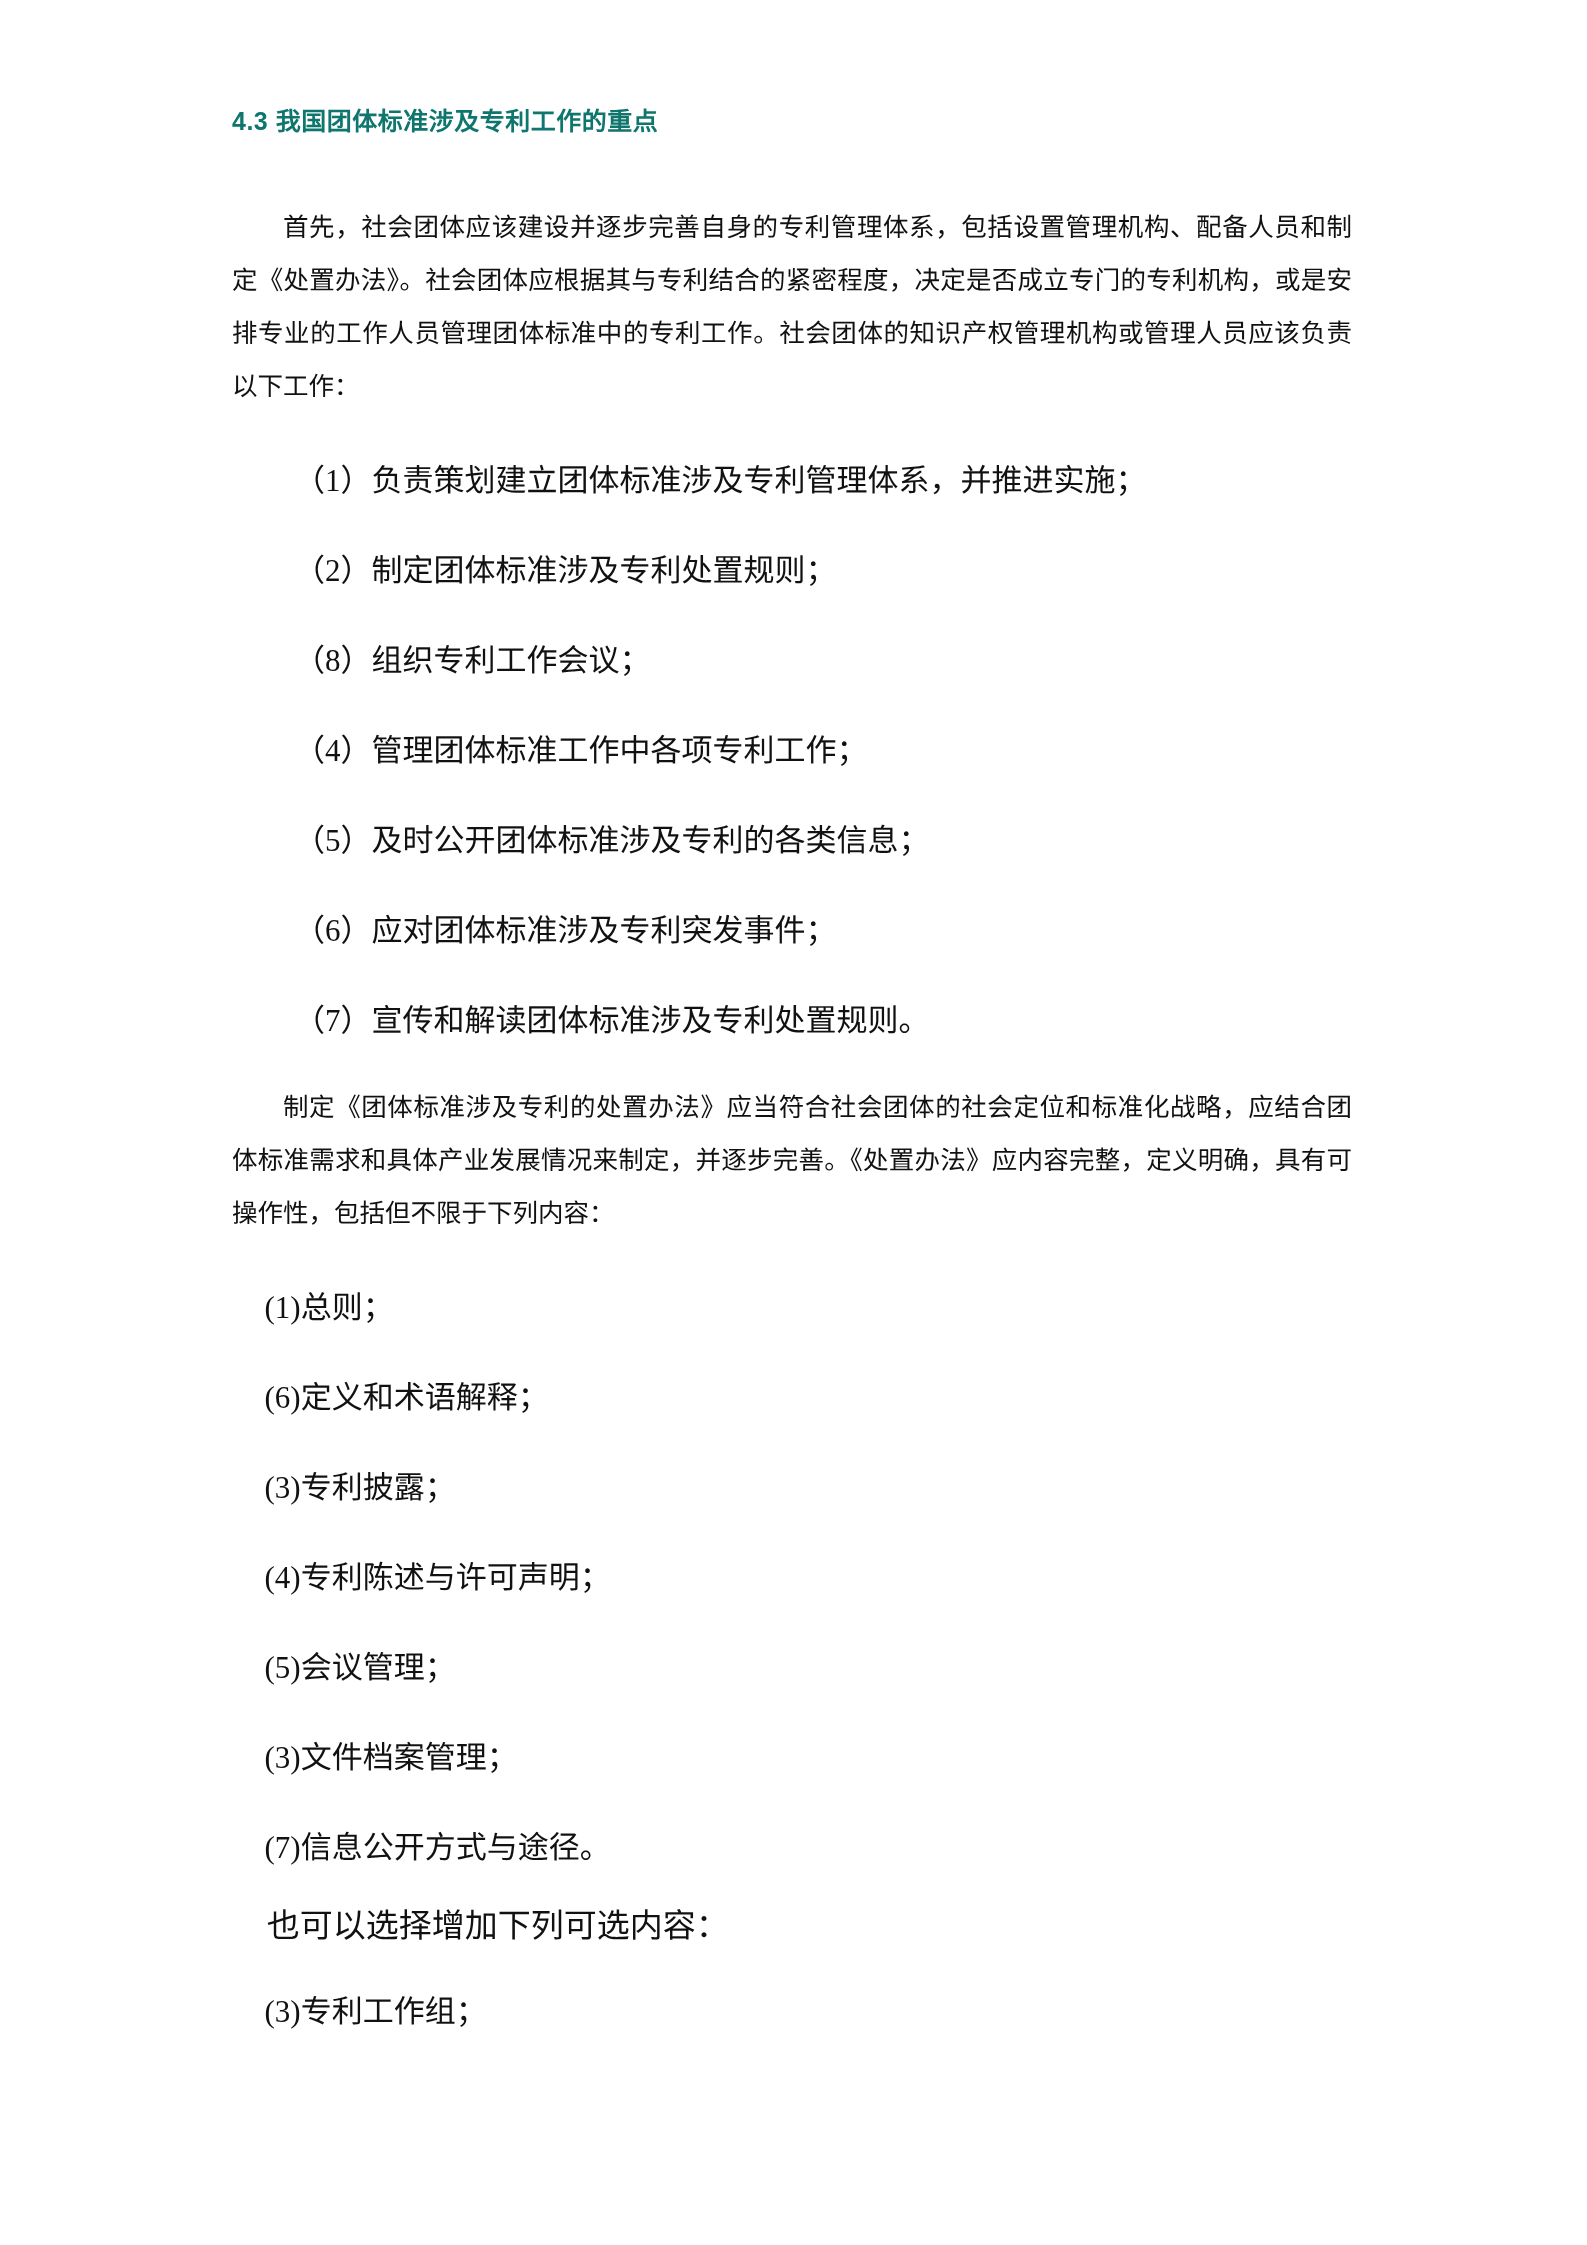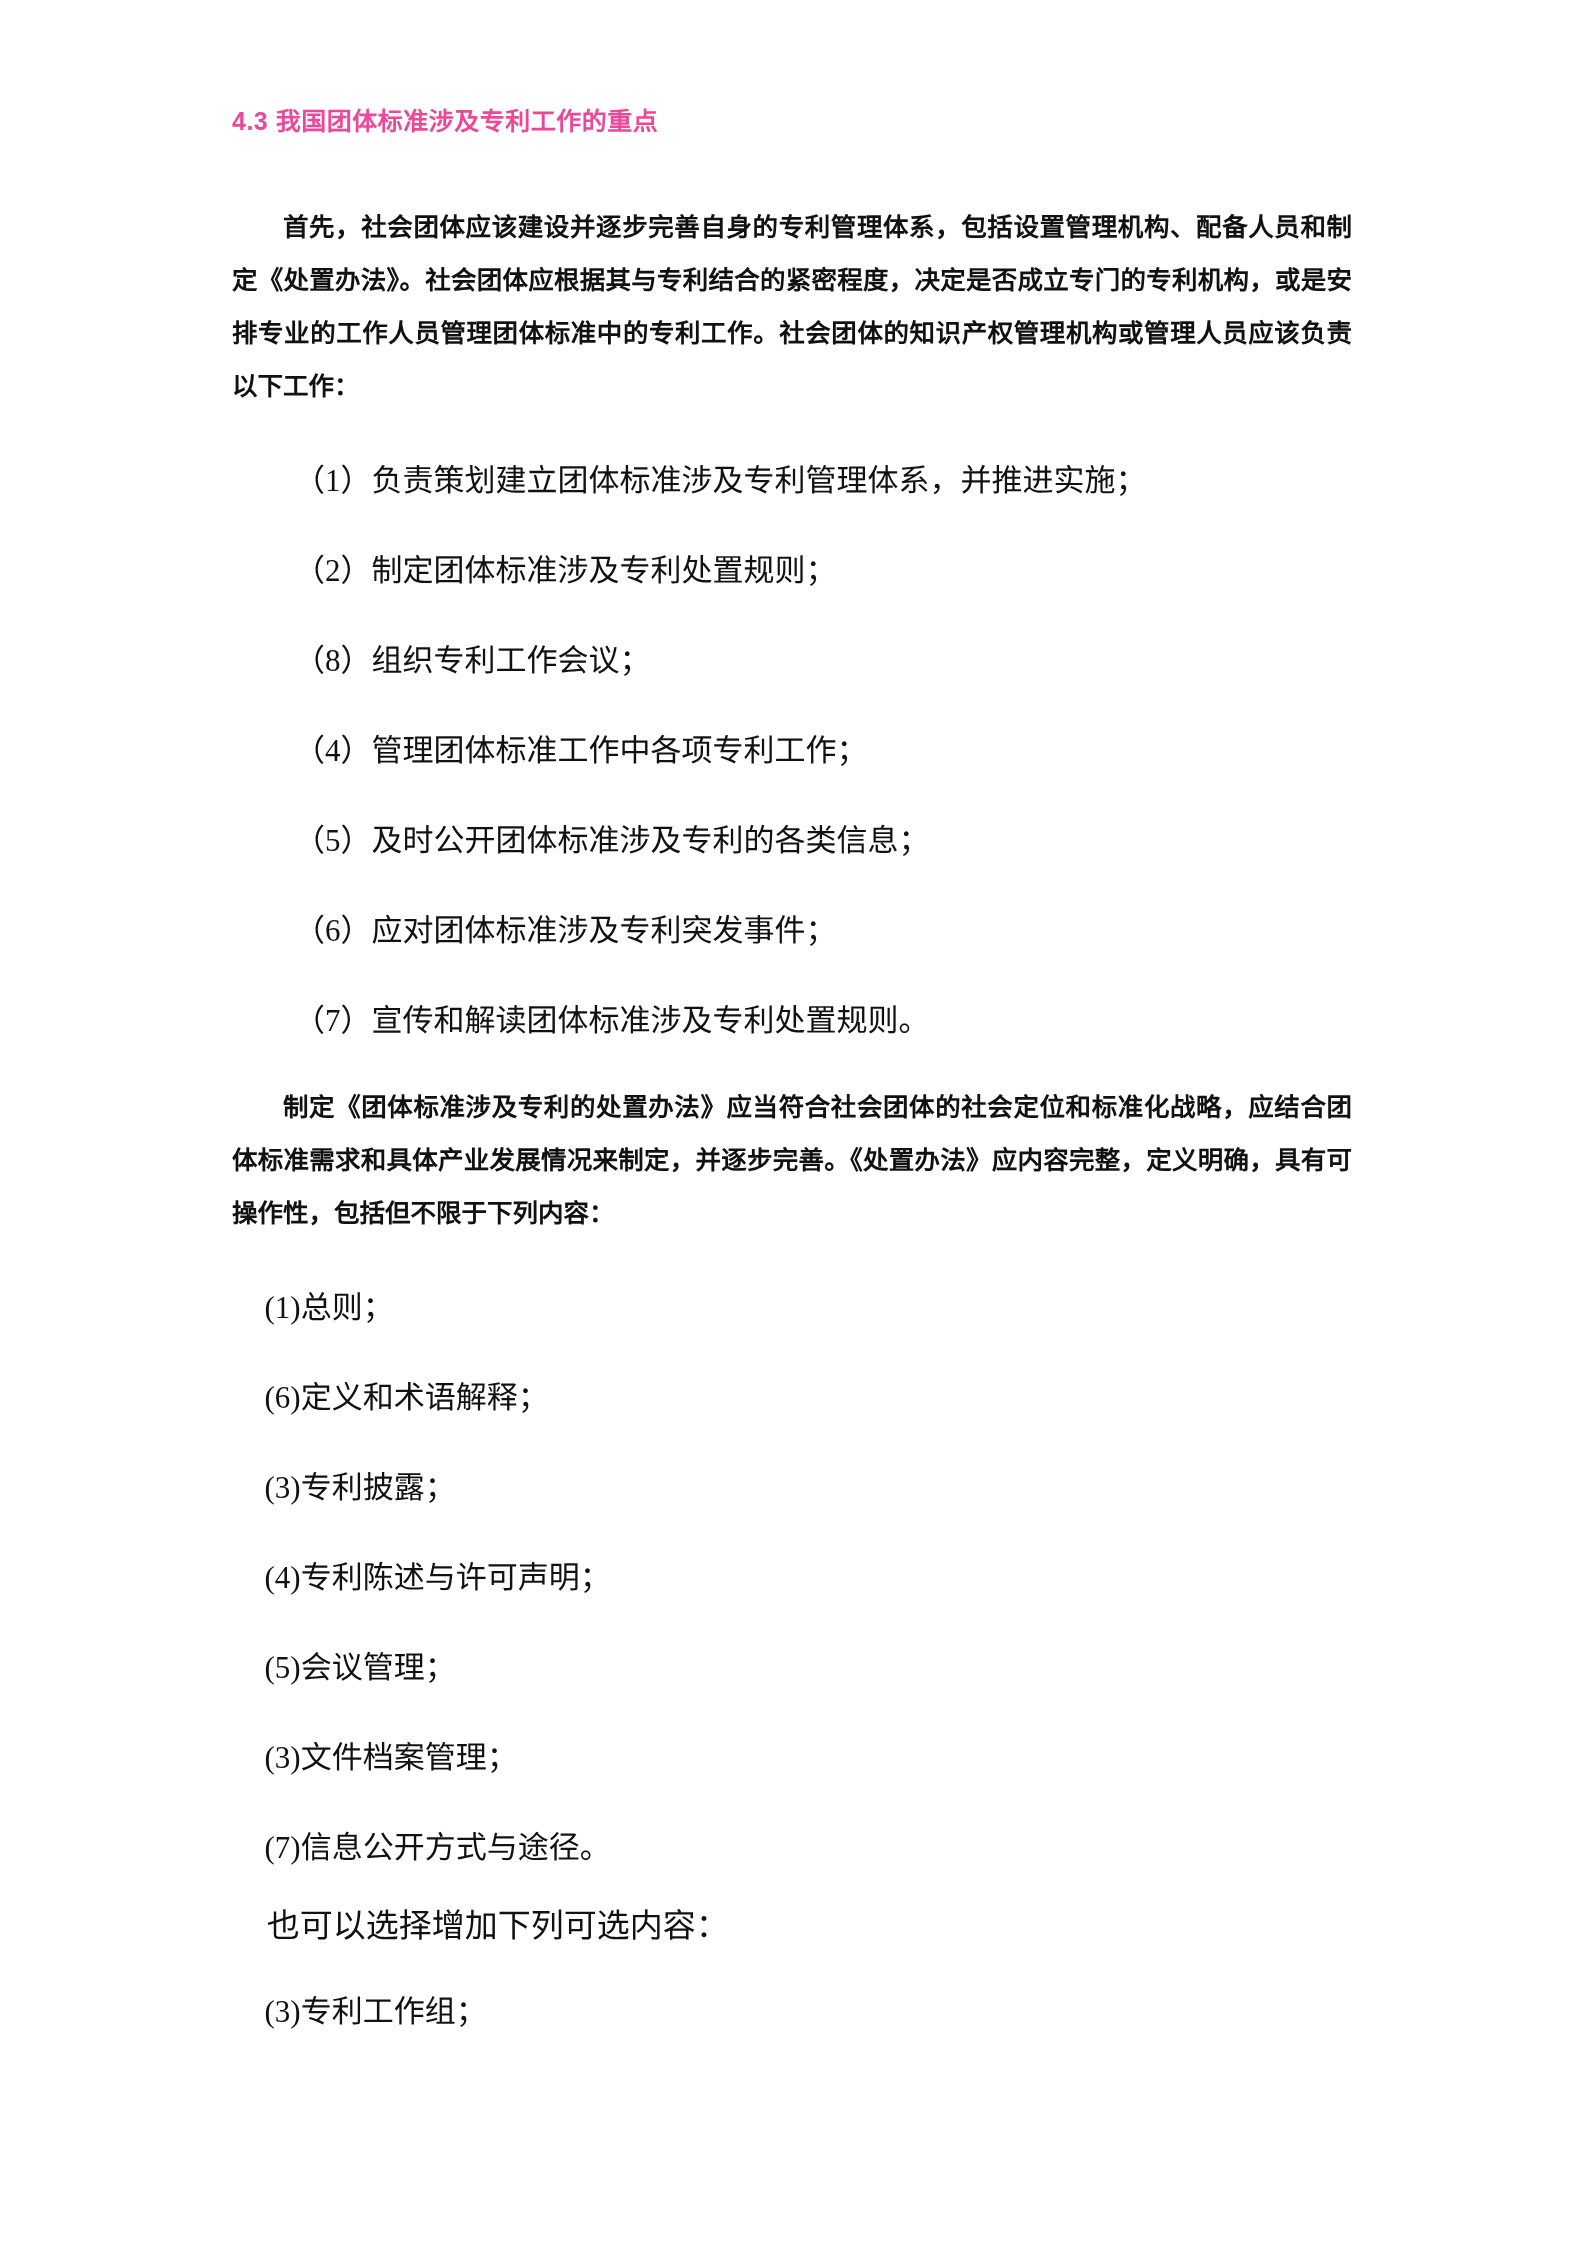--- a/index.html
+++ b/index.html
@@ -28,32 +28,31 @@
     position: absolute;
     left: 232px;
     top: 104px;
     width: 1120px;
   }
   .doc-heading {
     font-family: "Liberation Sans", "DejaVu Sans", sans-serif;
     font-size: 25px;
     font-weight: bold;
     letter-spacing: 0.5px;
-    color: #ec4899;
+    color: #0f766e;
     margin: 0 0 0 0;
     line-height: 1.4;
   }
   .para {
     font-size: 25.5px;
     line-height: 53px;
     text-align: justify;
     text-justify: inter-ideograph;
     margin: 0;
     color: #111111;
-    font-weight: bold;
   }
   .para.indent {
     text-indent: 2em;
   }
   .gap-xl { height: 62px; }
   .gap-l  { height: 42px; }
   .gap-m  { height: 34px; }
   .gap-s  { height: 26px; }
 
   .list-item {

